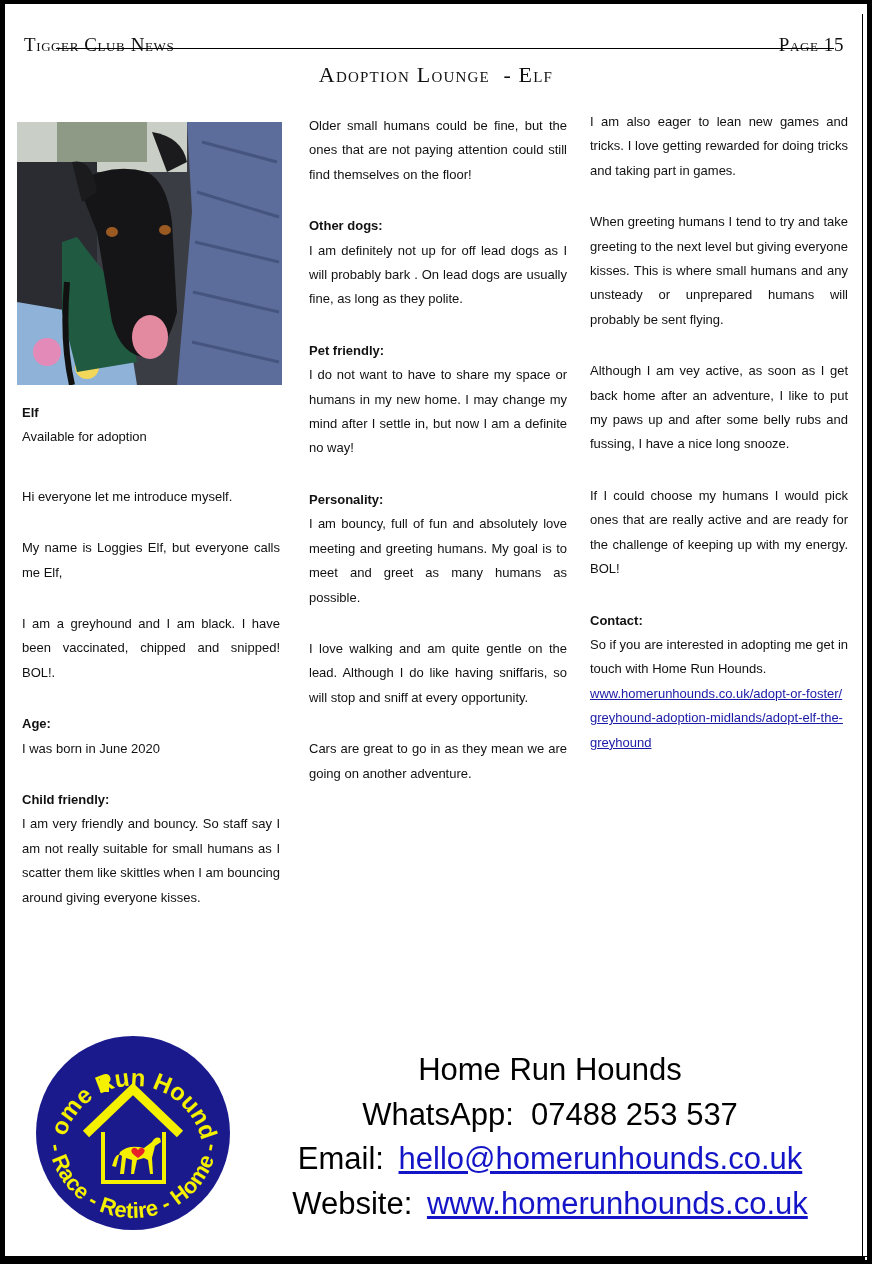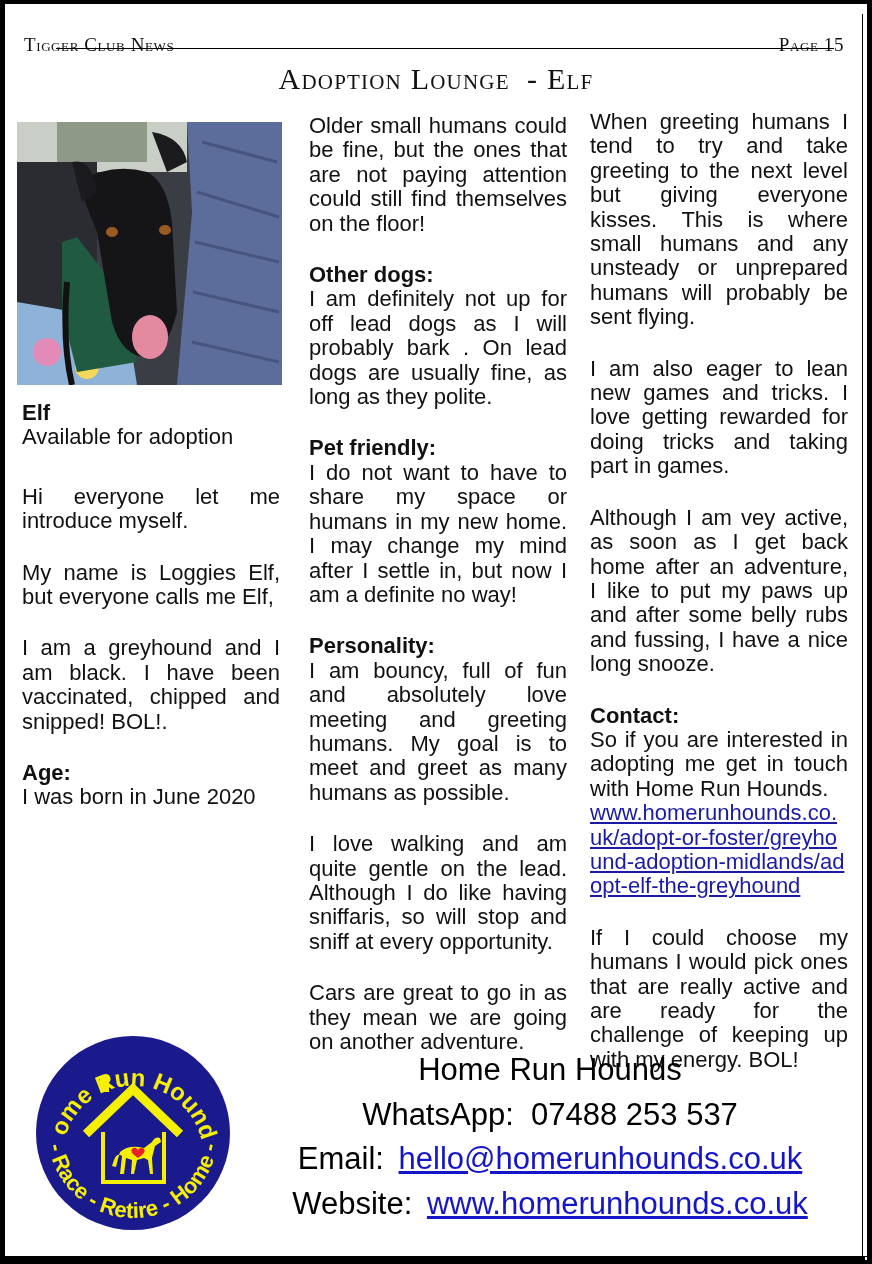--- a/index.html
+++ b/index.html
@@ -26,29 +26,29 @@
       font-variant: small-caps; font-size: 19px; letter-spacing: 0.6px; color: #111;
     }
     .header-left { left: 24px; }
     .header-right { right: 28px; }
     .header-rule {
       position: absolute; left: 56px; top: 48px; width: 778px; height: 1px; background: #000;
     }
     .title {
       position: absolute; left: 0; right: 0; top: 62px; text-align: center;
       font-family: "Liberation Serif", serif; font-variant: small-caps;
-      font-size: 30px; letter-spacing: 1.2px; color: #111;
+      font-size: 22px; letter-spacing: 1.2px; color: #111;
     }
     .photo {
       position: absolute; left: 17px; top: 122px; width: 265px; height: 263px; overflow: hidden;
       background: #555;
     }
     .col {
       position: absolute; font-family: "Liberation Sans", sans-serif;
-      font-size: 22px; line-height: 24.4px; color: #111; text-align: justify;
+      font-size: 13px; line-height: 24.4px; color: #111; text-align: justify;
     }
     .col p { margin: 0 0 27px 0; }
     .col p.tight { margin-bottom: 0; }
     .col .h { font-weight: bold; display: block; }
     .col1 { left: 22px; top: 401px; width: 258px; }
     .col2 { left: 309px; top: 114px; width: 258px; }
     .col3 { left: 590px; top: 110px; width: 258px; }
     a.link { color: #1a1aa6; text-decoration: underline; }
     .col a.link { word-break: break-all; display: block; text-align: left; }
     .logo { position: absolute; left: 34px; top: 1034px; width: 198px; height: 198px; }
@@ -96,42 +96,44 @@
 </div>
 
 <div class="col col1">
   <p class="tight"><span class="h">Elf</span>
   <span>Available for adoption</span></p>
   <p style="margin-top:35px">Hi everyone let me introduce myself.</p>
   <p>My name is Loggies Elf, but everyone calls me Elf,</p>
   <p>I am a greyhound and I am black. I have been vaccinated, chipped and snipped! BOL!.</p>
   <p><span class="h">Age:</span>
   <span>I was born in June 2020</span></p>
+  <p><span class="h">Child friendly:</span>
+  <span>I am very friendly and bouncy. So staff say I am not really suitable for small humans as I scatter them like skittles when I am bouncing around giving everyone kisses.</span></p>
 </div>
 
 <div class="col col2">
   <p>Older small humans could be fine, but the ones that are not paying attention could still find themselves on the floor!</p>
   <p><span class="h">Other dogs:</span>
   <span>I am definitely not up for off lead dogs as I will probably bark . On lead dogs are usually fine, as long as they polite.</span></p>
   <p><span class="h">Pet friendly:</span>
   <span>I do not want to have to share my space or humans in my new home. I may change my mind after I settle in, but now I am a definite no way!</span></p>
   <p><span class="h">Personality:</span>
   <span>I am bouncy, full of fun and absolutely love meeting and greeting humans.  My goal is to meet and greet as many humans as possible.</span></p>
   <p>I love walking and am quite gentle on the lead. Although I do like having sniffaris, so will stop and sniff at every opportunity.</p>
   <p>Cars are great to go in as they mean we are going on another adventure.</p>
 </div>
 
 <div class="col col3">
+  <p>I am also eager to lean new games and tricks. I love getting rewarded for doing tricks and taking part in games.</p>
   <p>When greeting humans I tend to try and take greeting to the next level but giving everyone kisses. This is where small humans and any unsteady or unprepared humans will probably be sent flying.</p>
-  <p>I am also eager to lean new games and tricks. I love getting rewarded for doing tricks and taking part in games.</p>
   <p>Although I am vey active, as soon as I get back home after an adventure, I like to put my paws up and after some belly rubs and fussing, I have a nice long snooze.</p>
+  <p>If I could choose my humans I would pick ones that are really active and are ready for the challenge of keeping up with my energy. BOL!</p>
   <p><span class="h">Contact:</span>
   <span>So if you are interested in adopting me get in touch with Home Run Hounds.</span>
   <a class="link" href="#">www.homerunhounds.co.uk/adopt-or-foster/greyhound-adoption-midlands/adopt-elf-the-greyhound</a></p>
-  <p>If I could choose my humans I would pick ones that are really active and are ready for the challenge of keeping up with my energy. BOL!</p>
 </div>
 
 <div class="logo">
   <svg width="198" height="198" viewBox="0 0 198 198">
     <defs>
       <path id="arcTop" d="M 30 110 A 70 70 0 0 1 168 110"></path>
       <path id="arcBottom" d="M 14 99 A 85 85 0 0 0 184 99"></path>
     </defs>
     <circle cx="99" cy="99" r="97" fill="#1a1a8c"></circle>
     <text font-family="Liberation Sans, sans-serif" font-size="24" font-weight="bold" fill="#f5f000">

